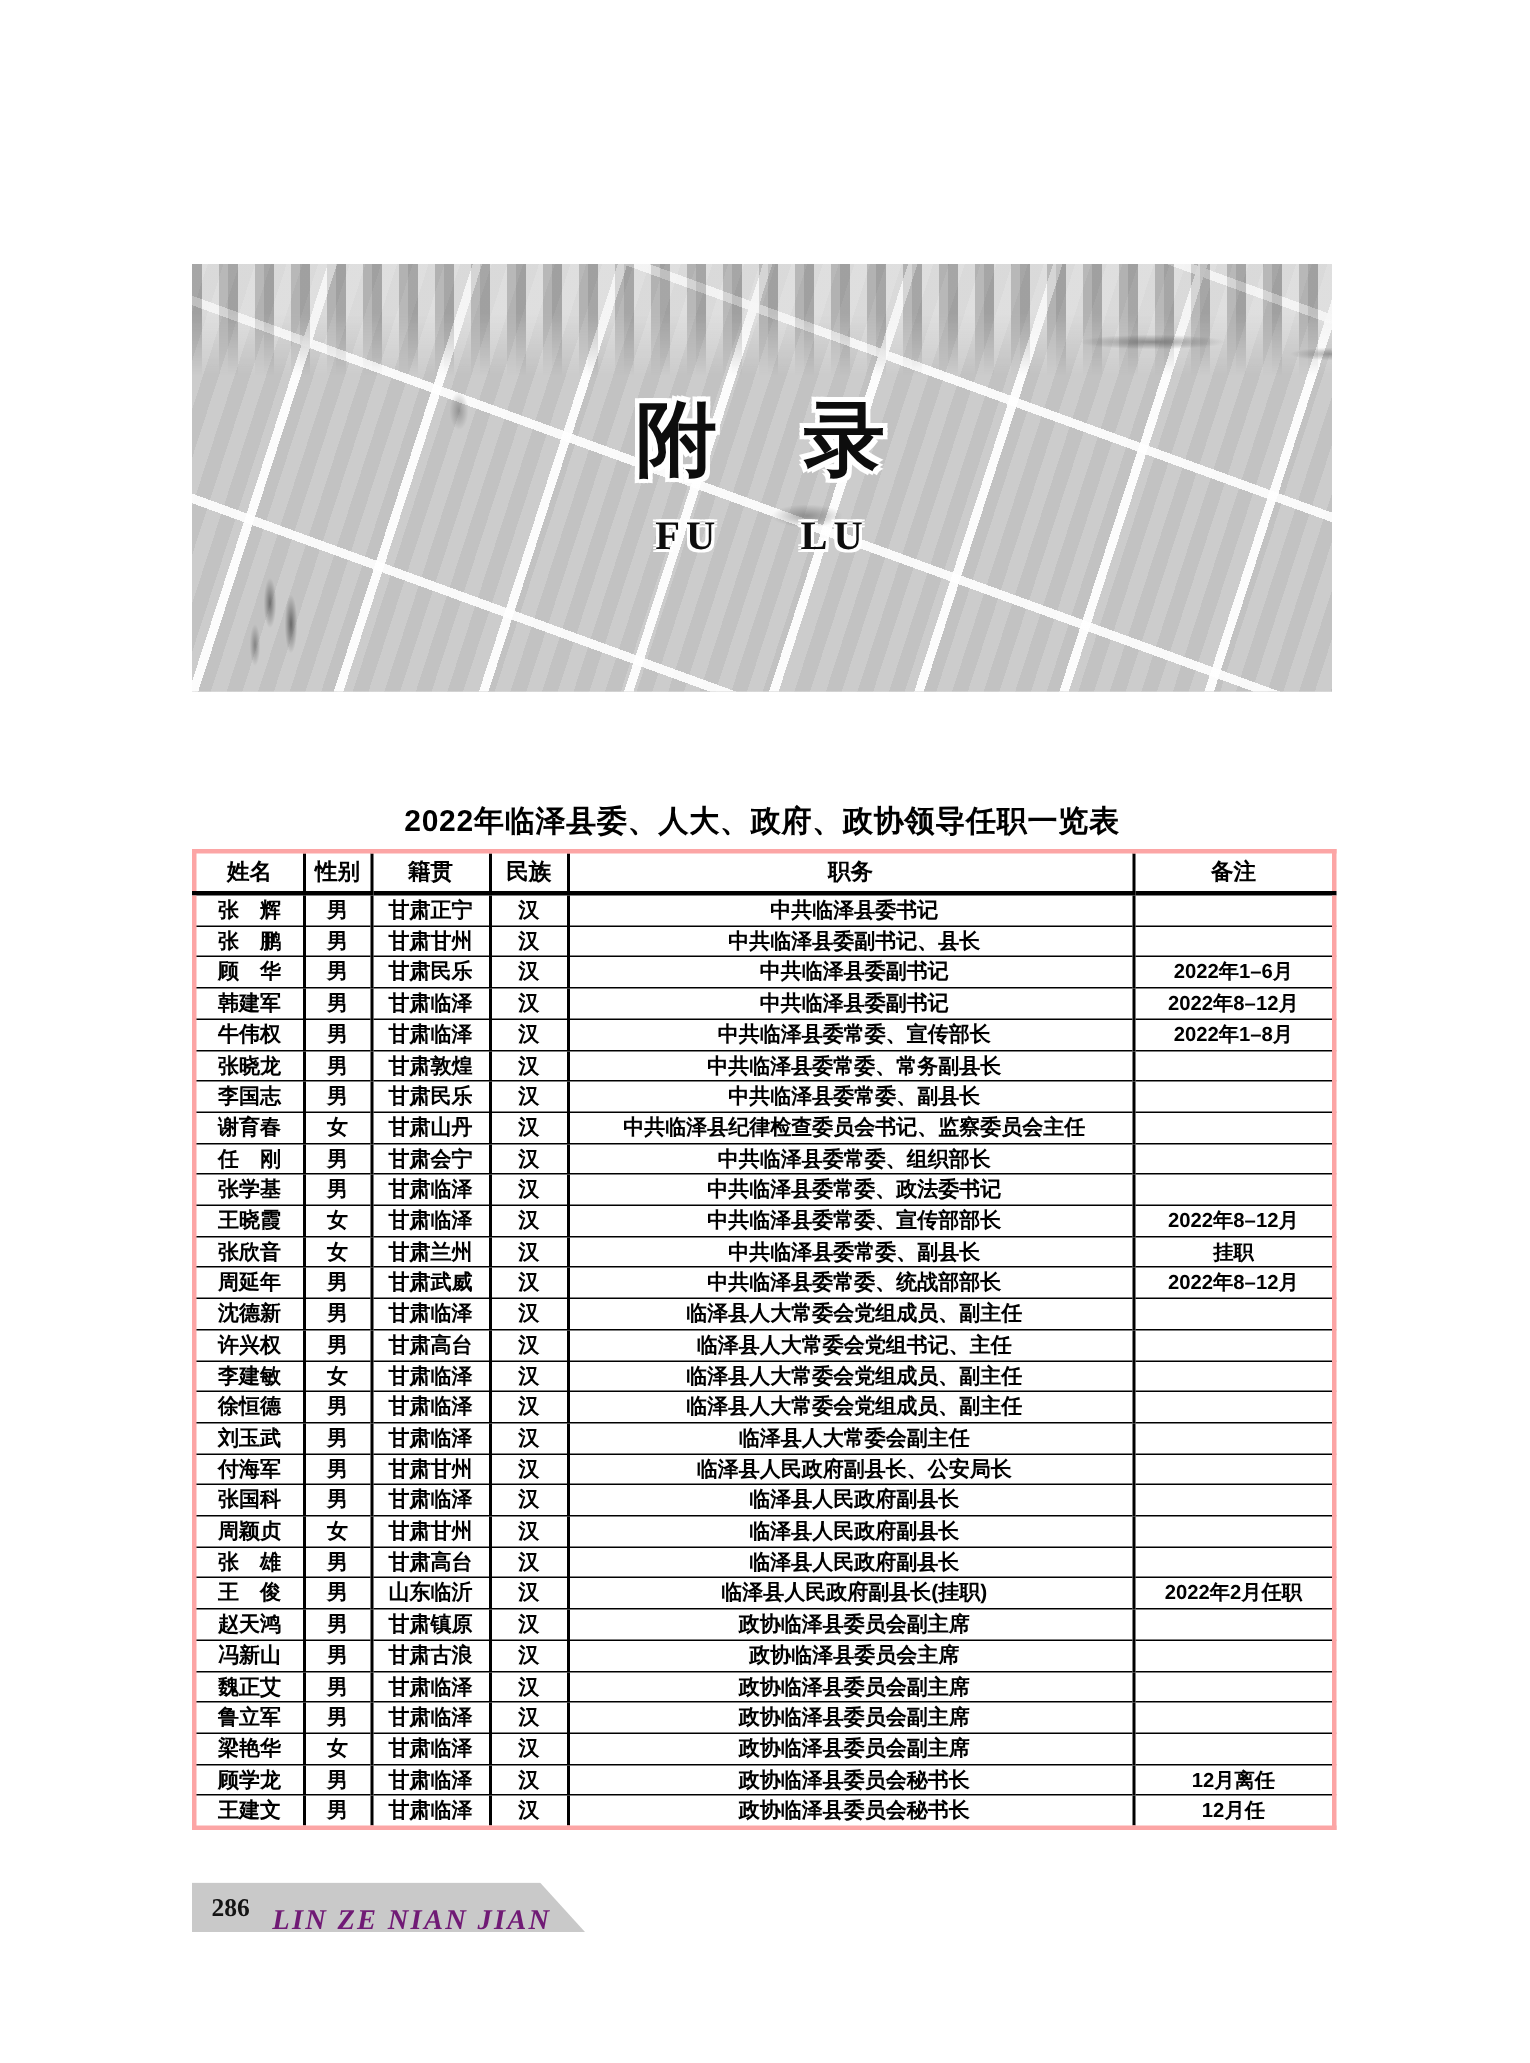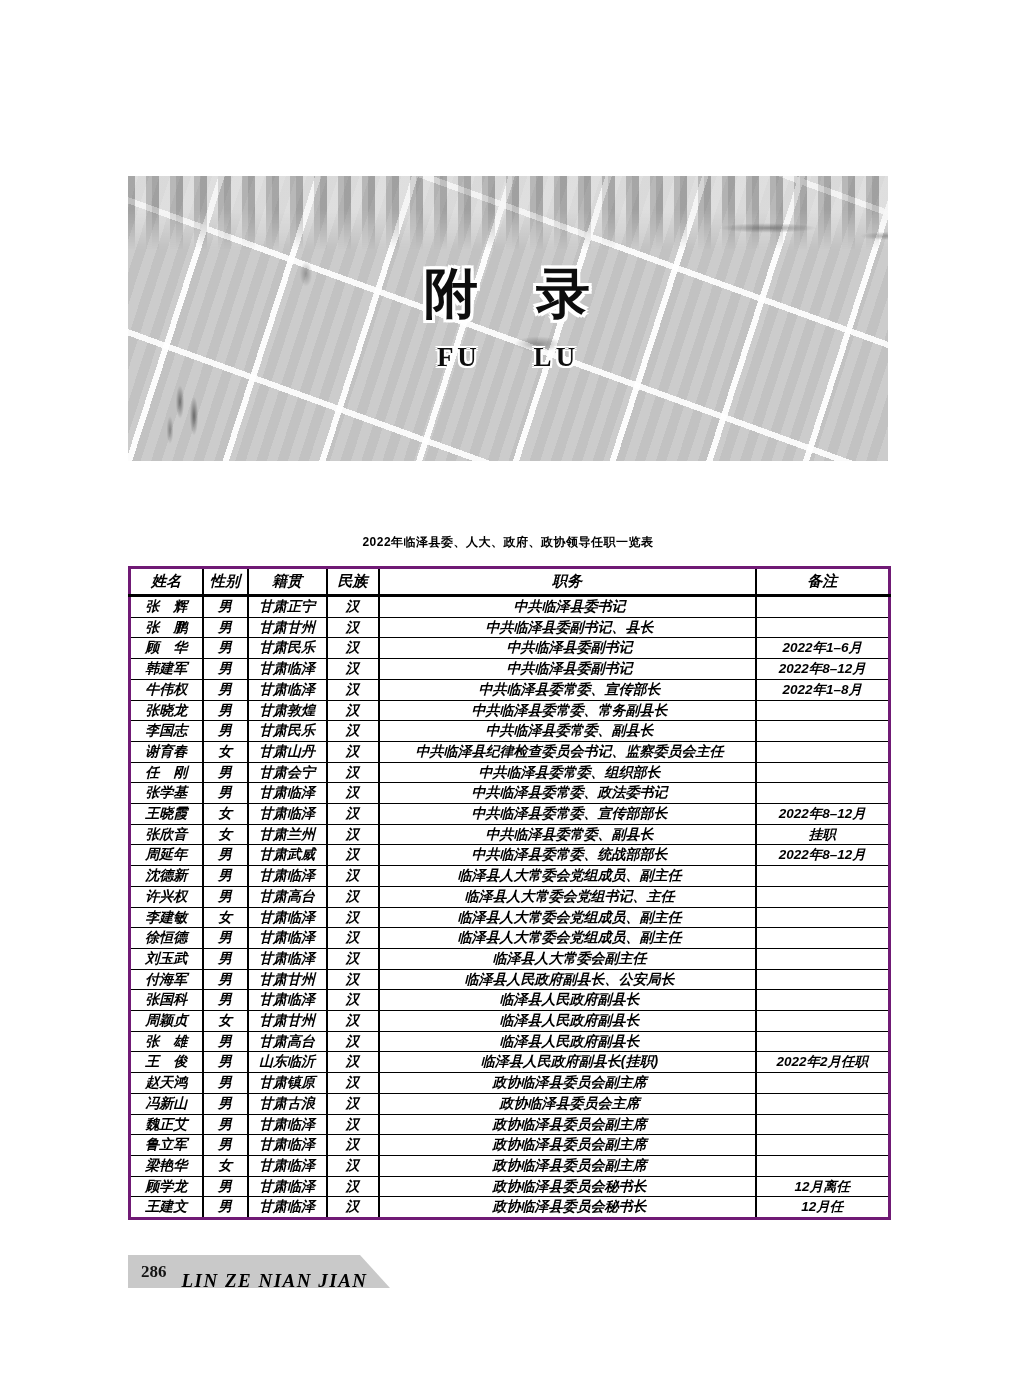--- a/index.html
+++ b/index.html
@@ -51,28 +51,28 @@
     text-align:center; font-family:"Liberation Serif", serif;
     font-size:27px; font-weight:700; letter-spacing:4px; word-spacing:42px;
     color:#0d0d0d;
     text-shadow:-2px -2px 0 #fff, 2px -2px 0 #fff, -2px 2px 0 #fff, 2px 2px 0 #fff,
                  0 -2px 0 #fff, 0 2px 0 #fff, -2px 0 0 #fff, 2px 0 0 #fff;
   }
 
   
   .table-title {
     position:absolute; left:128px; top:534px; width:760px;
-    text-align:center; font-size:12px; font-weight:800; letter-spacing:.5px;
+    text-align:center; font-size:20px; font-weight:800; letter-spacing:.5px;
   }
   .roster-wrap { position:absolute; left:128px; top:566px; width:760px; }
   table.roster {
     border-collapse:collapse; table-layout:fixed; width:760px;
     font-weight:700;
   }
-  table.roster { border:3px solid #701a75;font-style:italic; }
+  table.roster { border:3px solid #fca5a5; }
   table.roster th {
     border:2px solid #000; border-bottom:3px solid #000;
     height:25px; font-size:15px; padding:0; text-align:center; vertical-align:middle;
   }
   table.roster td {
     border-left:2px solid #000; border-right:2px solid #000;
     border-top:1.5px solid #000;
     height:19.7px; line-height:19.7px; font-size:14px; padding:0;
     text-align:center; vertical-align:middle; white-space:nowrap; overflow:hidden;
   }
@@ -85,21 +85,21 @@
     background:#c9c9c9;
     clip-path:polygon(0 0, calc(100% - 30px) 0, 100% 100%, 0 100%);
     display:flex; align-items:center;
   }
   .footer-pageno {
     font-family:"Liberation Serif", serif; font-weight:700;
     font-size:17px; margin-left:13px; color:#141414;text-align:right;
   }
   .footer-book {
     font-family:"Liberation Serif", serif; font-style:italic; font-weight:700;
-    font-size:19px; letter-spacing:1.5px; margin-left:15px; color:#000000;margin-top:19px;
+    font-size:19px; letter-spacing:1.5px; margin-left:15px; color:#701a75;margin-top:19px;
   }
 </style>
 </head>
 <body>
 
 <div class="page">
 
   <div class="photo">
     <div class="photo-title">附　录</div>
     <div class="photo-subtitle">FU LU</div>

